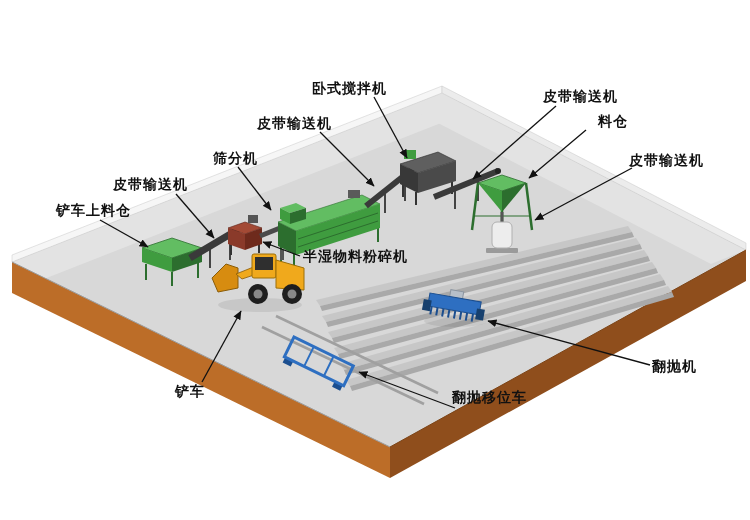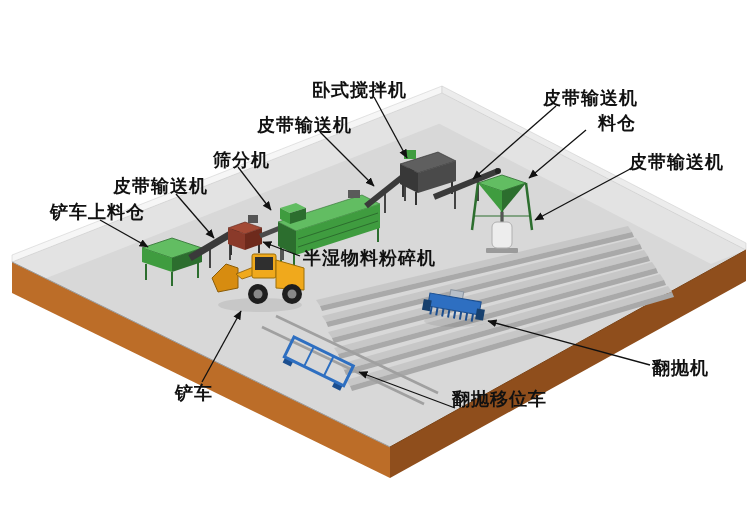--- a/index.html
+++ b/index.html
@@ -2,21 +2,21 @@
 <html style="--floor_top: #d8d8d8; --floor_aisle: #e3e3e3; --wall_left: #f6f6f6; --wall_right: #ececec; --side_left: #bc6d28; --side_right: #8f4e1c; --windrow: #c7c7c7; --windrow_shadow: #a9a9a9; --machine_green: #3f9c3f; --machine_green_light: #62bd62; --machine_green_dark: #2c6e2e; --conveyor_dark: #3a3a3a; --crusher_red: #8a3a2a; --crusher_red_light: #a34a35; --crusher_red_dark: #6e2a1c; --mixer_top: #5f5f5f; --mixer_left: #383838; --mixer_right: #4a4a4a; --loader_yellow: #f0a91c; --loader_yellow_dark: #d78c10; --turner_blue: #2e6fc1; --turner_blue_dark: #1b4e8f; --label_color: #111111;"><head>
 <meta charset="utf-8">
 <style>
   html,body{margin:0;padding:0;background:#fff;}
   .scene{
     position:relative;width:750px;height:520px;background:#fff;overflow:hidden;
     font-family:"Liberation Sans","DejaVu Sans",sans-serif;
   }
   .scene svg{position:absolute;left:0;top:0;}
   .lbl{
-    position:absolute;font-size:18px;font-weight:600;color:var(--label_color,#111);
+    position:absolute;font-size:14px;font-weight:600;color:var(--label_color,#111);
     white-space:nowrap;letter-spacing:1px;line-height:1;
   }
 </style>
 </head>
 <body>
 
 <div class="scene">
 
 <svg width="750" height="520" viewBox="0 0 750 520">
   <defs>
@@ -195,21 +195,21 @@
     <line x1="556" y1="106" x2="473" y2="179" marker-end="url(#arr)"></line>
     <line x1="586" y1="130" x2="529" y2="178" marker-end="url(#arr)"></line>
     <line x1="632" y1="168" x2="535" y2="220" marker-end="url(#arr)"></line>
     <line x1="300" y1="256" x2="263" y2="242" marker-end="url(#arr)"></line>
     <line x1="202" y1="382" x2="241" y2="311" marker-end="url(#arr)"></line>
     <line x1="455" y1="408" x2="359" y2="372" marker-end="url(#arr)"></line>
     <line x1="650" y1="365" x2="488" y2="321" marker-end="url(#arr)"></line>
   </g>
 </svg>
 
-  <div class="lbl" style="left:50px;top:203px">铲车上料仓</div>
+  <div class="lbl" style="left:56px;top:203px">铲车上料仓</div>
   <div class="lbl" style="left:113px;top:177px">皮带输送机</div>
   <div class="lbl" style="left:213px;top:151px">筛分机</div>
   <div class="lbl" style="left:257px;top:116px">皮带输送机</div>
   <div class="lbl" style="left:312px;top:81px">卧式搅拌机</div>
   <div class="lbl" style="left:543px;top:89px">皮带输送机</div>
   <div class="lbl" style="left:598px;top:114px">料仓</div>
   <div class="lbl" style="left:629px;top:153px">皮带输送机</div>
   <div class="lbl" style="left:303px;top:249px">半湿物料粉碎机</div>
   <div class="lbl" style="left:175px;top:384px">铲车</div>
   <div class="lbl" style="left:452px;top:390px">翻抛移位车</div>

